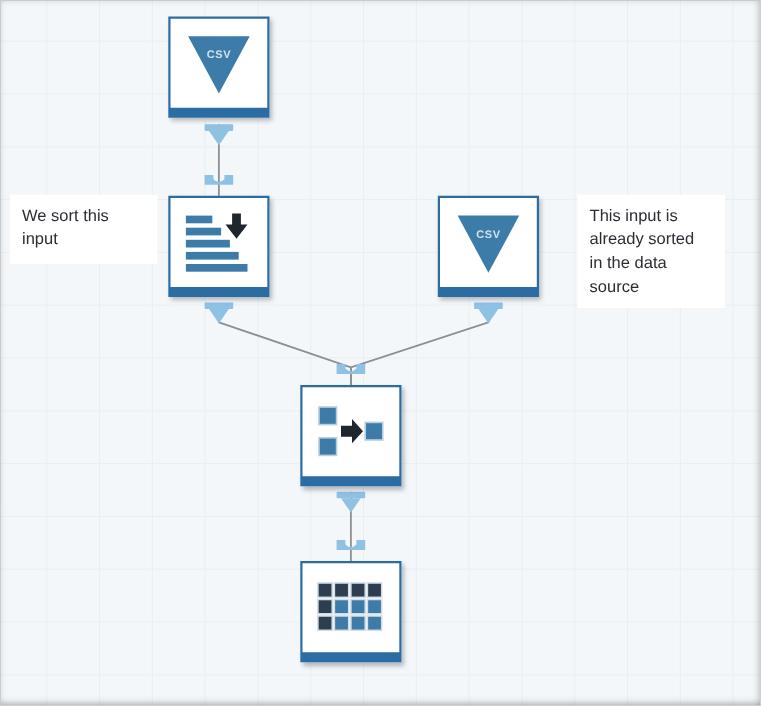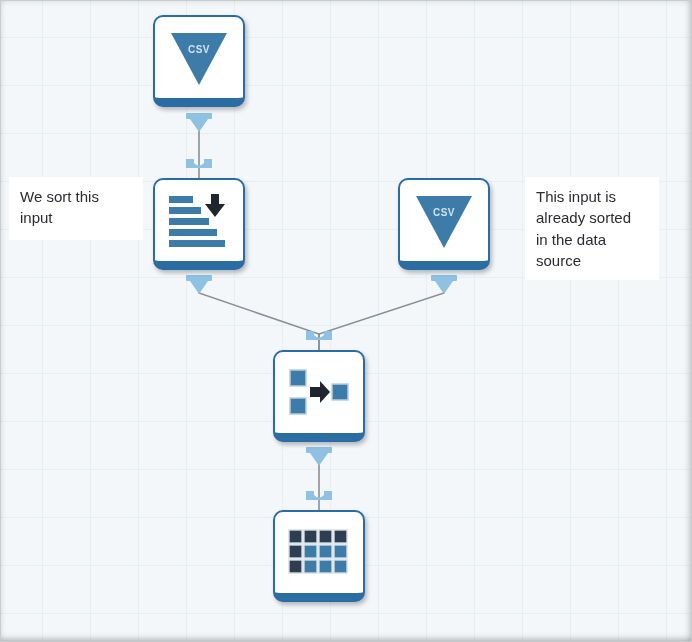--- a/index.html
+++ b/index.html
@@ -54,21 +54,21 @@
   }
 
   
   .node {
     position: absolute;
     box-sizing: border-box;
     width: 92px;
     height: 92px;
     background: #ffffff;
     border: 2px solid #2b6ca3;
-    border-radius: 10px;
+    border-radius: 0;
     border-bottom-width: 9px;
     display: flex;
     align-items: center;
     justify-content: center;
     box-shadow: 2px 3px 4px rgba(60,70,80,0.35);
   }
   .node-inner {
     width: 100%;
     height: 100%;
     display: flex;

